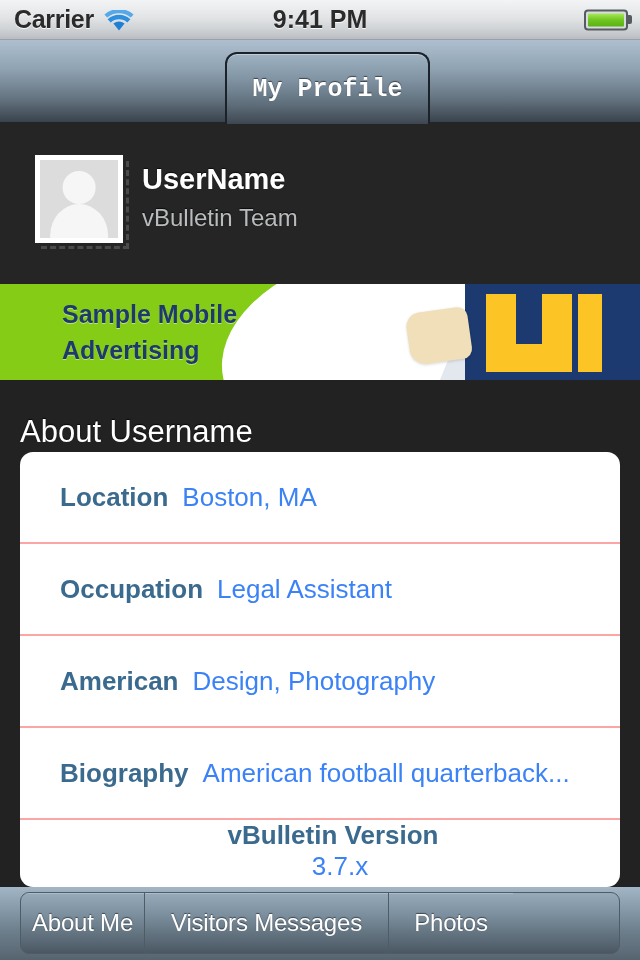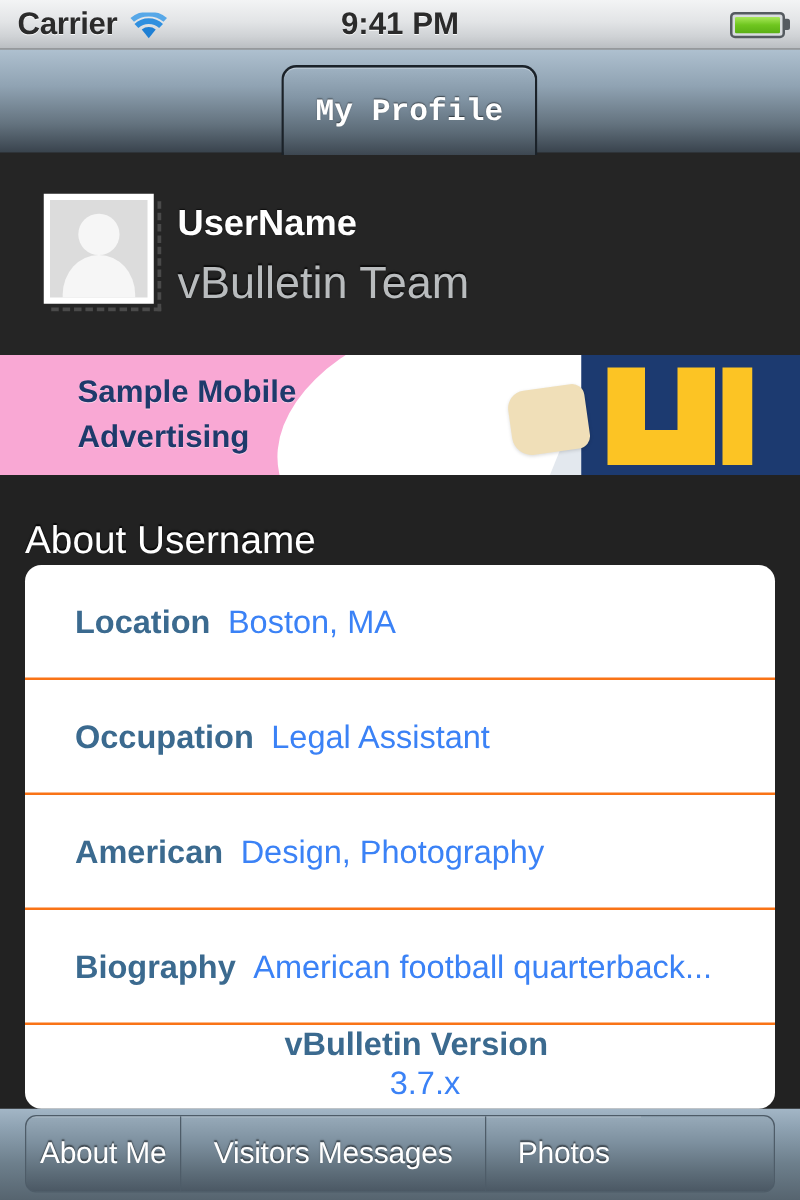--- a/index.html
+++ b/index.html
@@ -142,31 +142,31 @@
   }
   .profile-names {
     position:absolute; left:142px; top:40px;
   }
   .username {
     font-size:29px; font-weight:bold; color:#ffffff;
     text-shadow:0 -1px 1px rgba(0,0,0,.7);
     line-height:1.2;
   }
   .usertitle {
-    font-size:36px; color:#b9bcbe;
+    font-size:24px; color:#b9bcbe;
     text-shadow:0 -1px 1px rgba(0,0,0,.7);
     margin-top:7px;
     line-height:1.2;
   }
 
   
   .ad-banner {
     position:absolute; top:284px; left:0;
     width:640px; height:96px;
-    background:#f9a8d4;
+    background:#84cc16;
     overflow:hidden;
     cursor:pointer;
     z-index:10;
   }
   .ad-shape-white {
     position:absolute; right:120px; top:-32px;
     width:300px; height:190px;
     background:#ffffff;
     border-radius:50% 42% 38% 50%;
     transform:rotate(-12deg);
@@ -218,21 +218,21 @@
     width:600px; height:435px;
     background:#ffffff;
     border-radius:13px;
     overflow:hidden;
     z-index:10;
   }
   .info-row {
     height:92px;
     display:flex; align-items:center;
     padding:0 0 0 40px;
-    border-bottom:2px solid #f97316;
+    border-bottom:2px solid #fca5a5;
     white-space:nowrap;
     cursor:pointer;
   }
   .info-row:last-child { border-bottom:none;flex-direction:column; }
   .info-label {
     font-size:26px; font-weight:bold;
     color:#3b6a8f;
     margin-right:14px;
   }
   .info-value {

